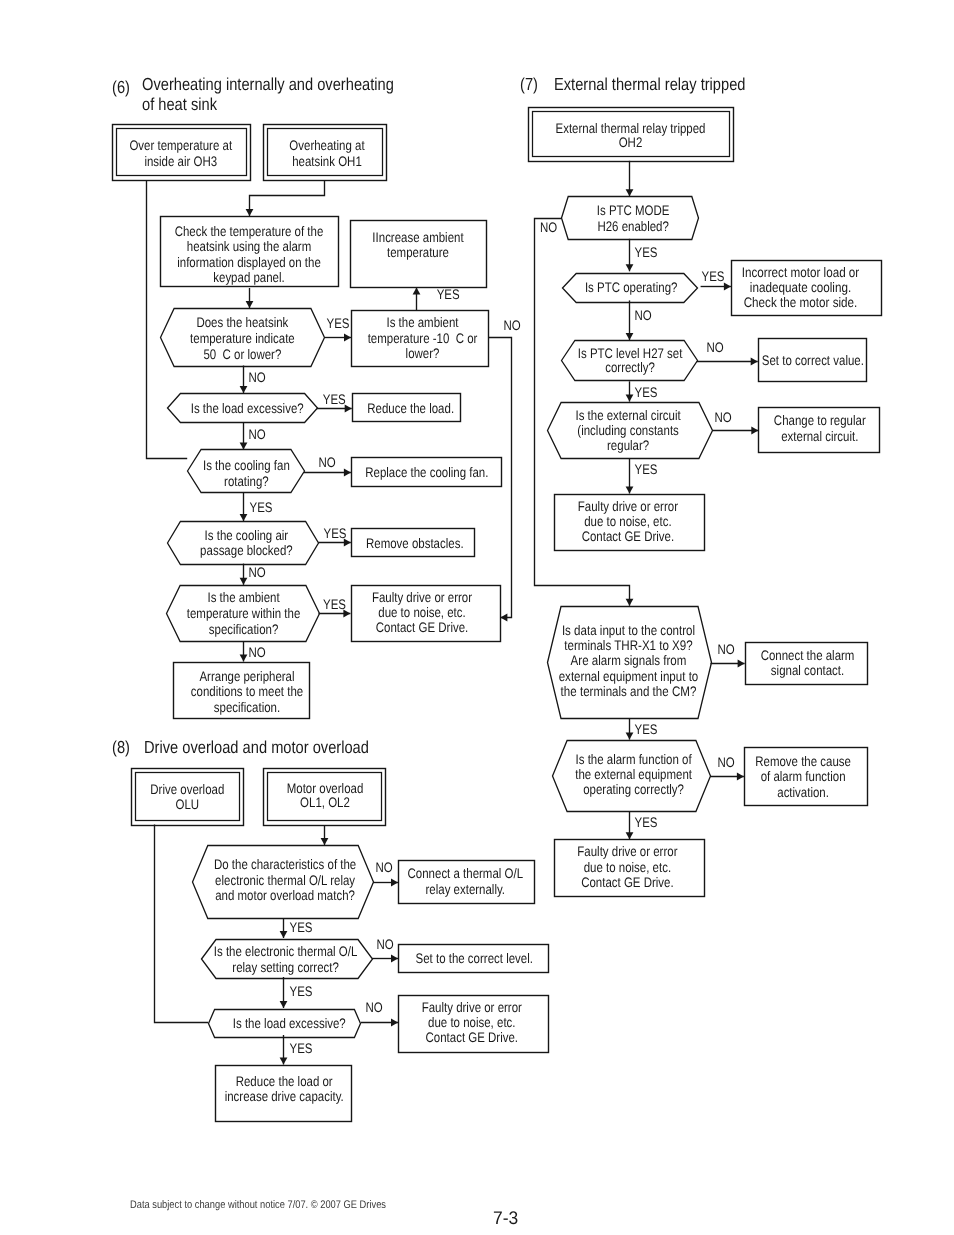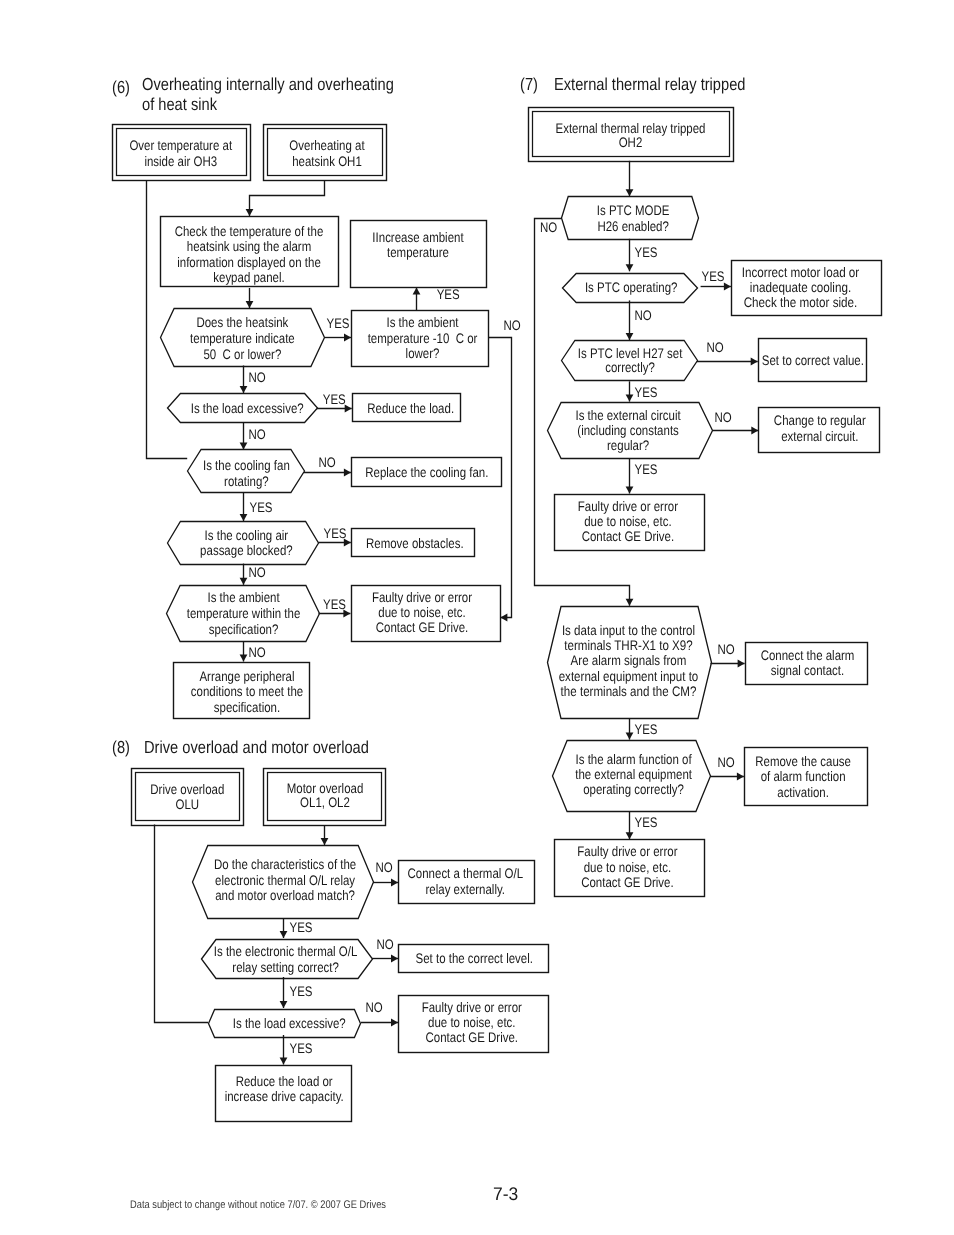--- a/index.html
+++ b/index.html
@@ -9,21 +9,21 @@
   #sheet{position:absolute;left:0;top:0;width:954px;height:1235px;background:#fff;}
   svg#fcsvg{position:absolute;left:0;top:0;width:954px;height:1235px;}
   svg#fcsvg text{font-family:"Liberation Sans",sans-serif;fill:#1a1a1a;}
   .sec-head{position:absolute;font-size:17.4px;color:#1a1a1a;white-space:nowrap;
             line-height:20.5px;transform:scaleX(0.843);transform-origin:0 0;}
   .sec-num{position:absolute;font-size:17.4px;color:#1a1a1a;
            transform:scaleX(0.843);transform-origin:0 0;}
   .footer-note{position:absolute;font-size:11.1px;color:#3a3a3a;white-space:nowrap;
                transform:scaleX(0.84);transform-origin:0 0;}
   .pageno{position:absolute;font-size:18.2px;color:#1a1a1a;
-          transform:scaleX(0.96);transform-origin:0 0;}
+          transform:scaleX(0.96);transform-origin:0 0;margin-top:24px;}
 </style>
 </head>
 <body>
 
 <div id="sheet">
 
   <div class="sec-num" style="left:112px;top:77px;">(6)</div>
   <div class="sec-head" style="left:142px;top:74px;">Overheating internally and overheating</div>
   <div class="sec-head" style="left:142px;top:93.5px;">of heat sink</div>
 

